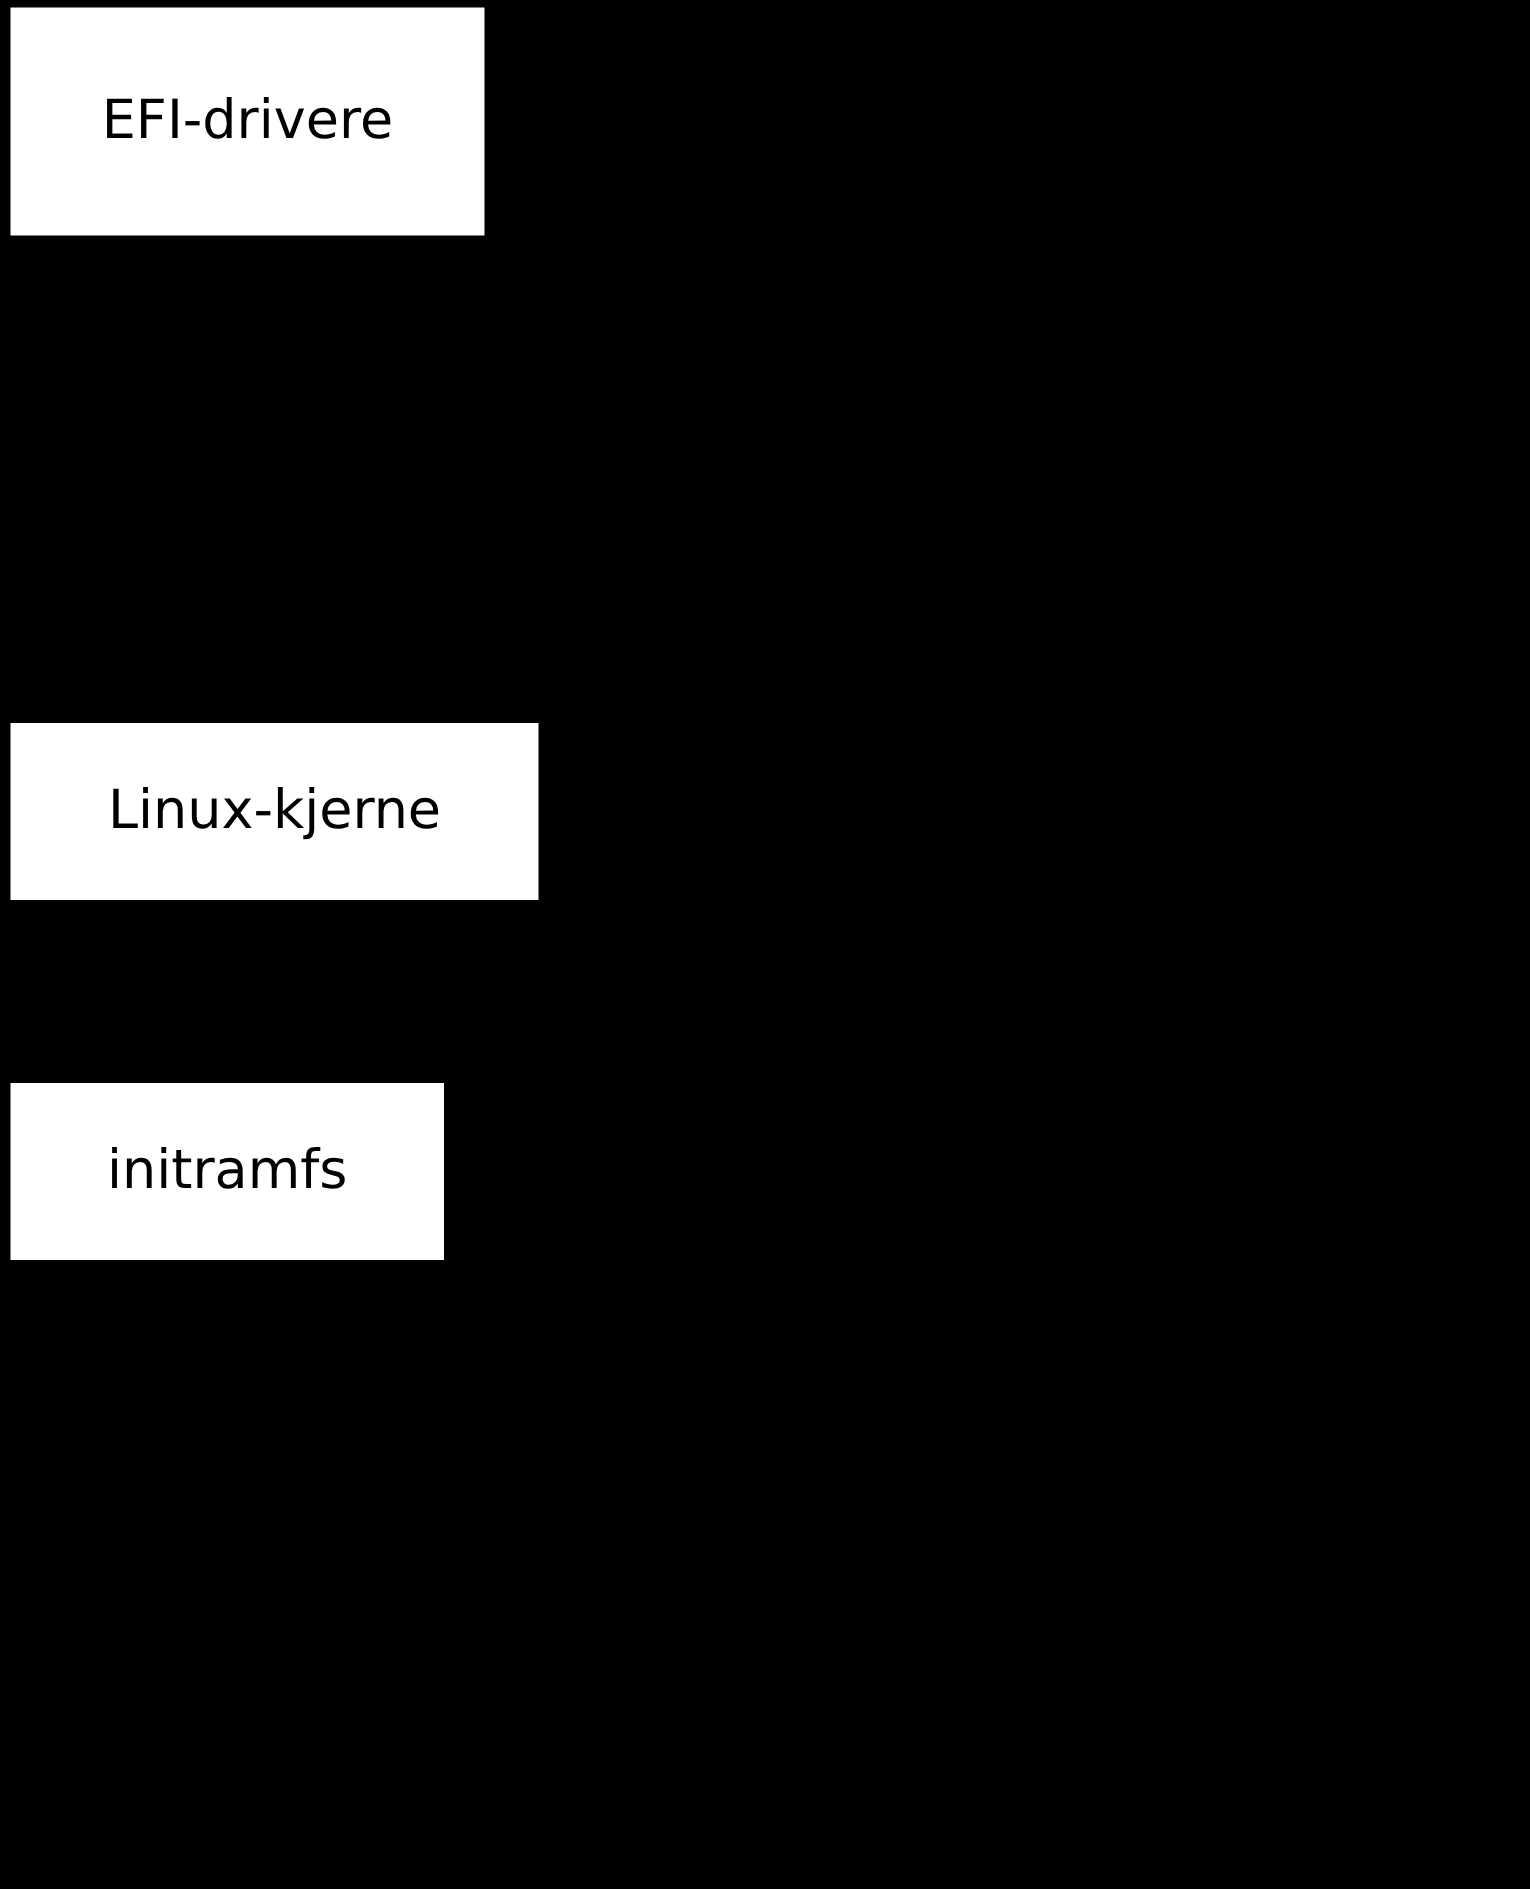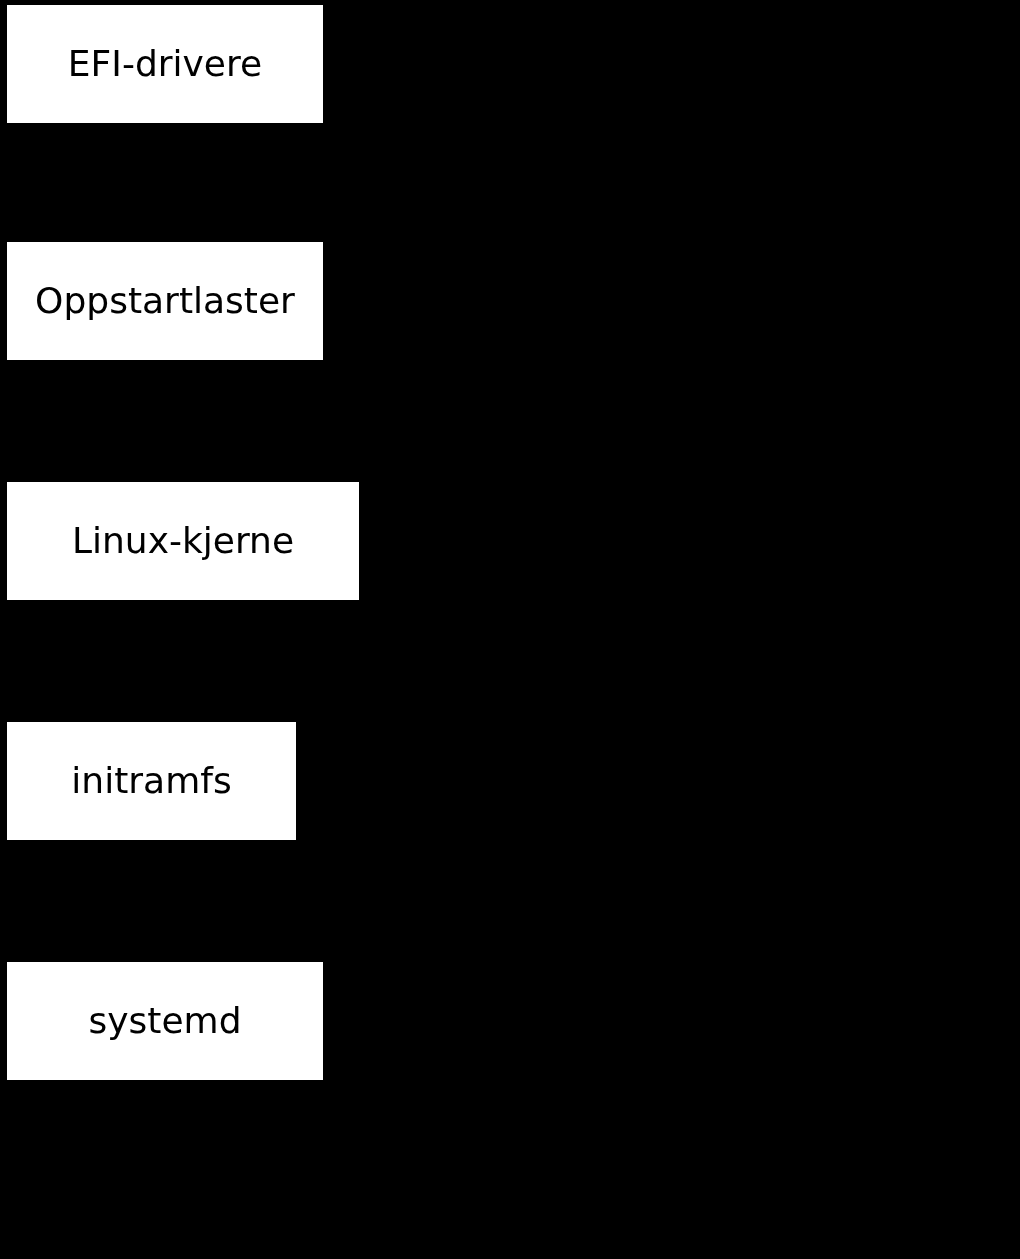--- a/index.html
+++ b/index.html
@@ -32,33 +32,27 @@
     letter-spacing: 0px;
     white-space: nowrap;
     text-align: center;
   }
 </style>
 </head>
 <body>
 
 <div id="canvas">
 
-  <div class="node-box" style="left:7px; top:5px; width:316px; height:118px;">
+  <div class="node-box" style="left:7px; top:5px; width:316px; height:152px;">
     <span class="node-label">EFI-drivere</span>
   </div>
 
-  <div class="node-box" style="left:7px; top:242px; width:316px; height:118px;">
-    <span class="node-label">Oppstartlaster</span>
-  </div>
 
   <div class="node-box" style="left:7px; top:482px; width:352px; height:118px;">
     <span class="node-label">Linux-kjerne</span>
   </div>
 
   <div class="node-box" style="left:7px; top:722px; width:289px; height:118px;">
     <span class="node-label">initramfs</span>
   </div>
 
-  <div class="node-box" style="left:7px; top:962px; width:316px; height:118px;">
-    <span class="node-label">systemd</span>
-  </div>
 
 </div>
 
 </body></html>

